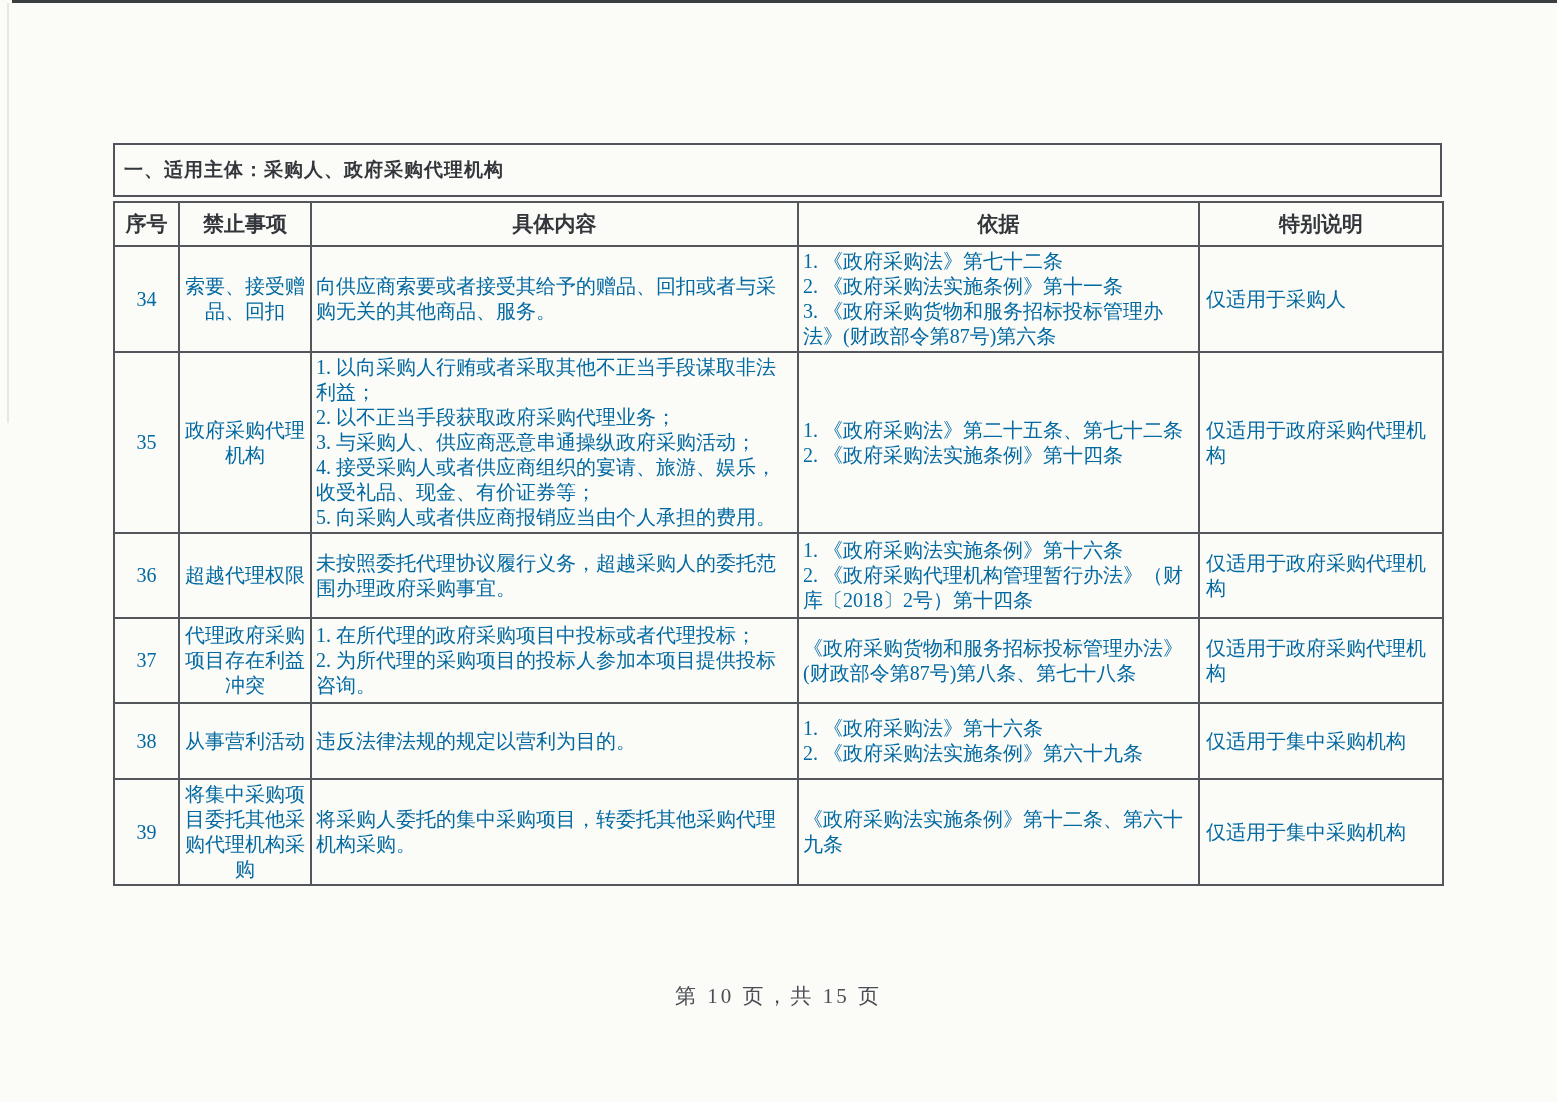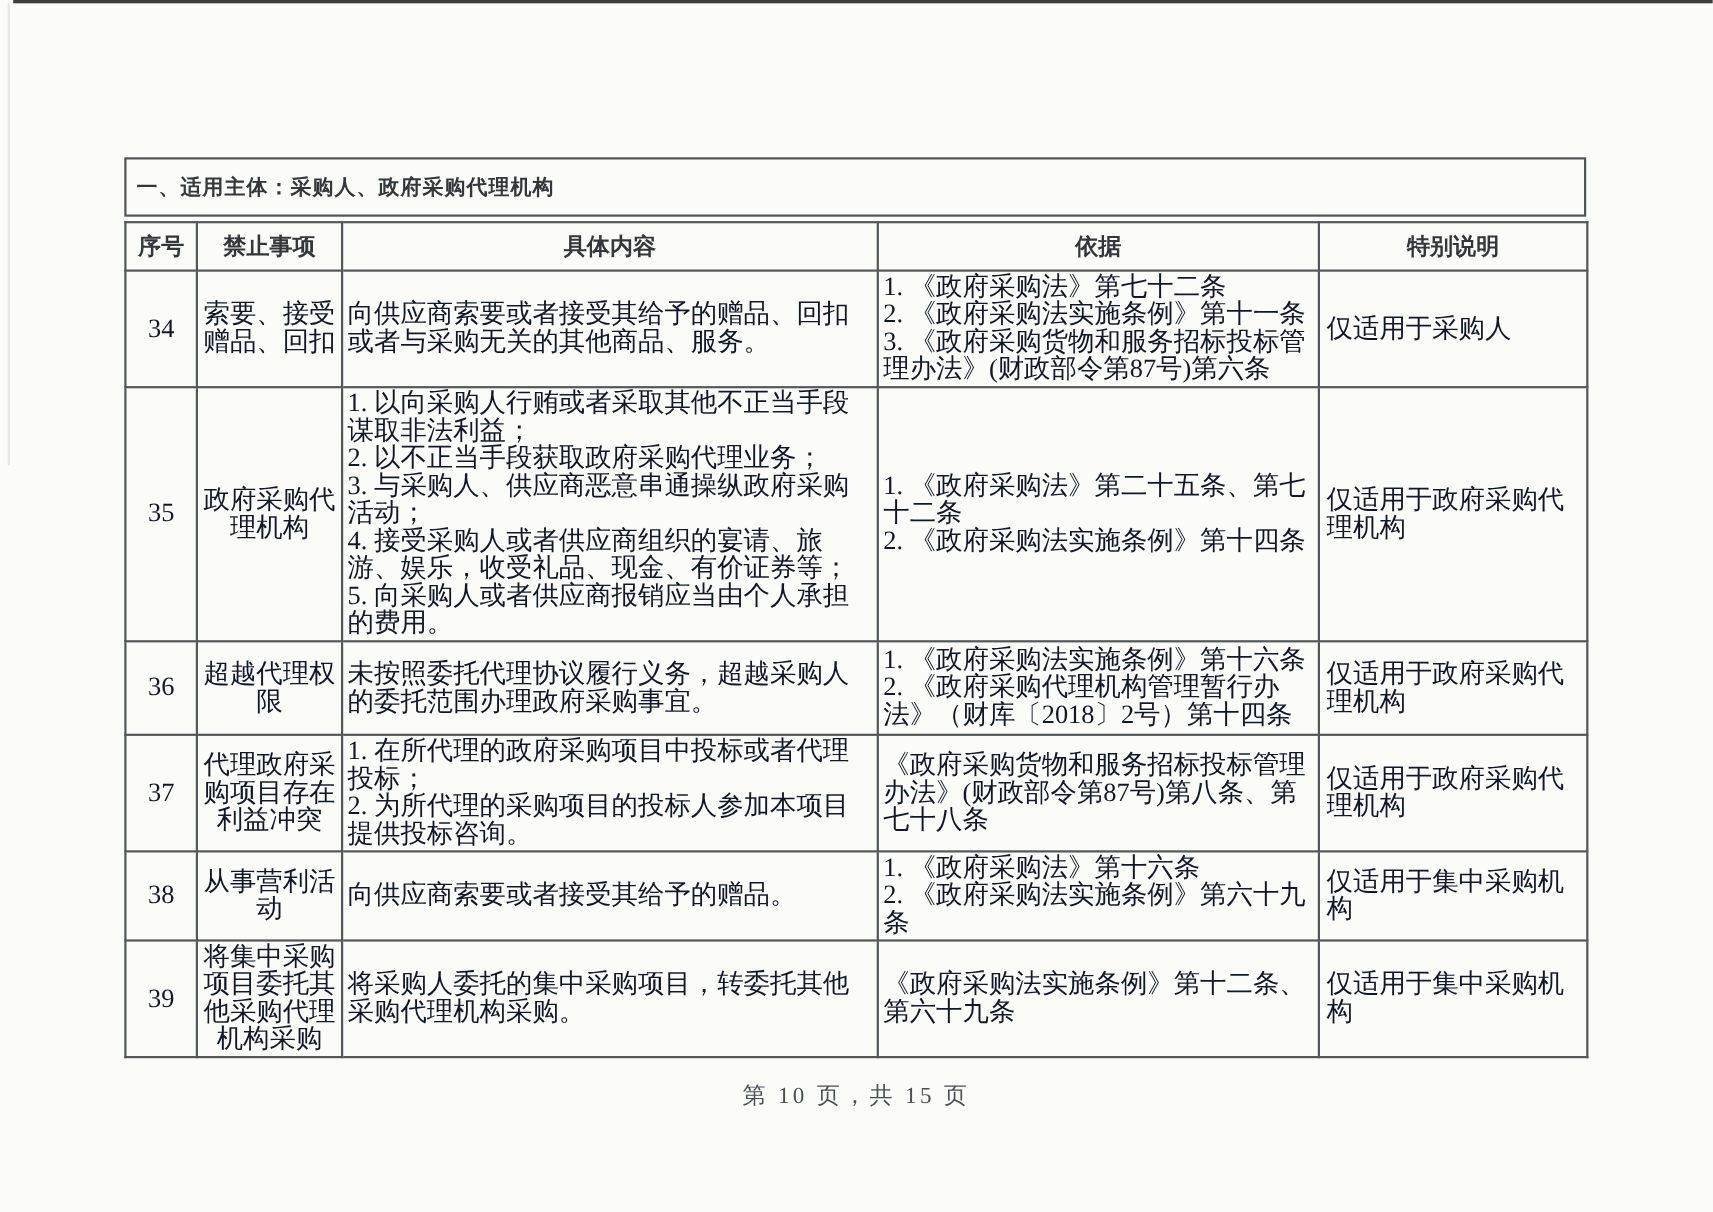--- a/index.html
+++ b/index.html
@@ -22,21 +22,21 @@
     padding-left:9px;
   }
   .title-box .t{font-weight:bold;font-size:19px;color:#33373b;letter-spacing:1px;}
 
   table.main{
     margin-top:4px;width:1329px;table-layout:fixed;border-collapse:collapse;
   }
   table.main td,table.main th{
     border:2px solid #53575b;
     vertical-align:middle;
-    font-size:24px;line-height:25px;color:#0f172a;
+    font-size:20px;line-height:25px;color:#0369a1;
     box-sizing:border-box;
     overflow:hidden;
   }
   table.main th{font-weight:bold;font-size:21px;color:#33373b;text-align:center;padding:2px 2px;}
   tr.hdr{height:44px;border-radius:16px;}
   tr.r34{height:104px;}
   tr.r35{height:166px;}
   tr.r36{height:85px;}
   tr.r37{height:85px;}
   tr.r38{height:76px;}
@@ -118,21 +118,21 @@
         <td class="item">代理政府采购项目存在利益冲突</td>
         <td class="content">1. 在所代理的政府采购项目中投标或者代理投标；
 2. 为所代理的采购项目的投标人参加本项目提供投标咨询。</td>
         <td class="basis">《政府采购货物和服务招标投标管理办法》(财政部令第87号)第八条、第七十八条</td>
         <td class="note">仅适用于政府采购代理机构</td>
       </tr>
 
       <tr class="r38">
         <td class="no">38</td>
         <td class="item">从事营利活动</td>
-        <td class="content">向供应商索要或者接受其给予的赠品。</td>
+        <td class="content">违反法律法规的规定以营利为目的。</td>
         <td class="basis">1. 《政府采购法》第十六条
 2. 《政府采购法实施条例》第六十九条</td>
         <td class="note">仅适用于集中采购机构</td>
       </tr>
 
       <tr class="r39">
         <td class="no">39</td>
         <td class="item">将集中采购项目委托其他采购代理机构采购</td>
         <td class="content">将采购人委托的集中采购项目，转委托其他采购代理机构采购。</td>
         <td class="basis">《政府采购法实施条例》第十二条、第六十九条</td>

